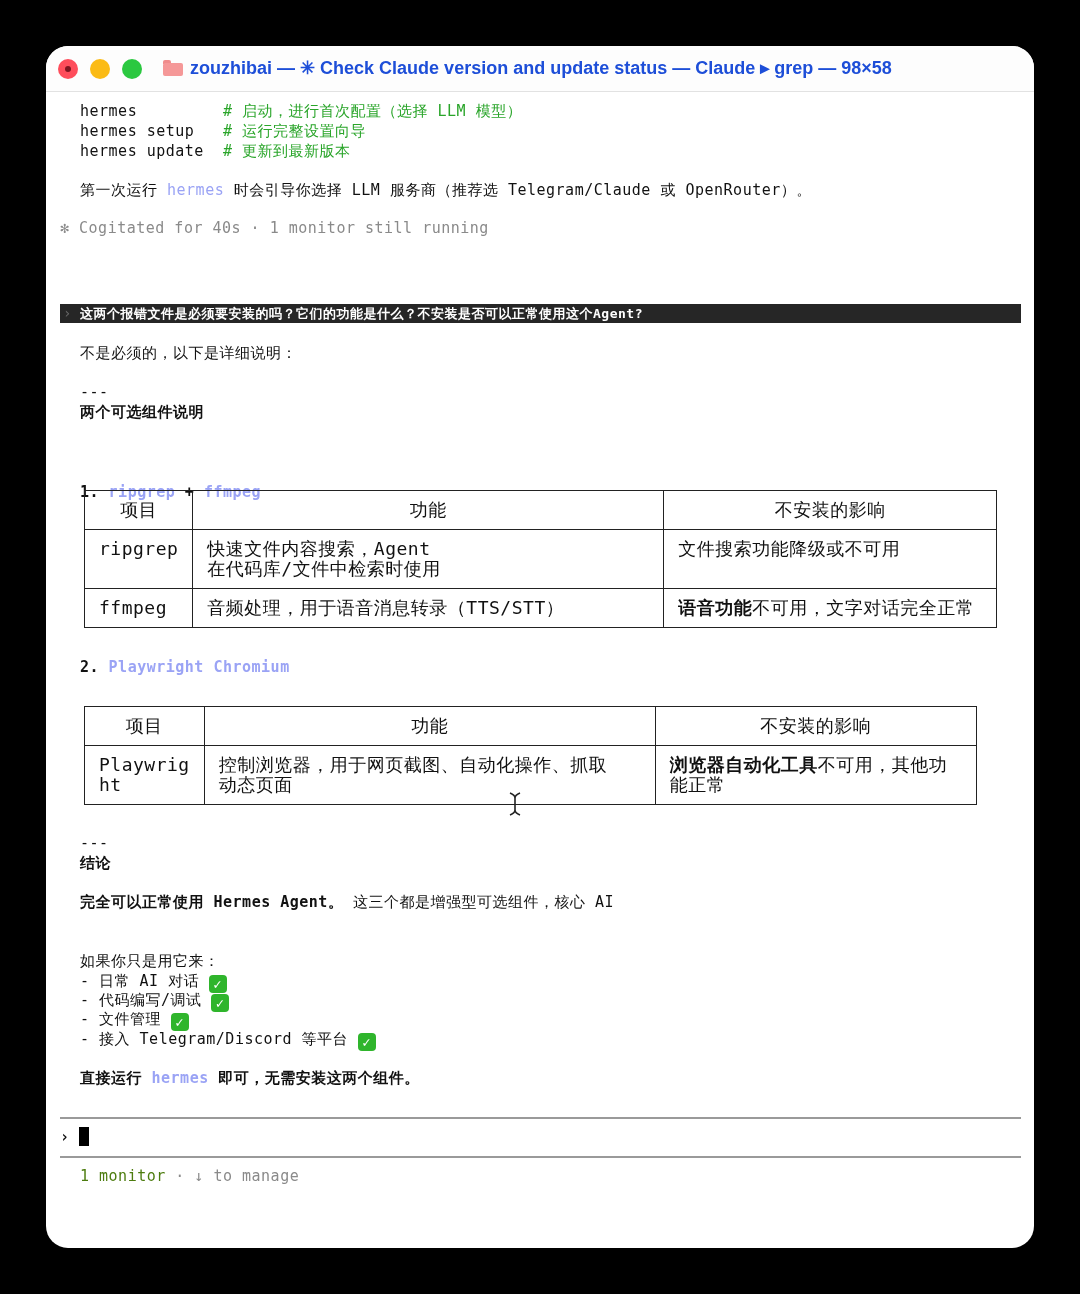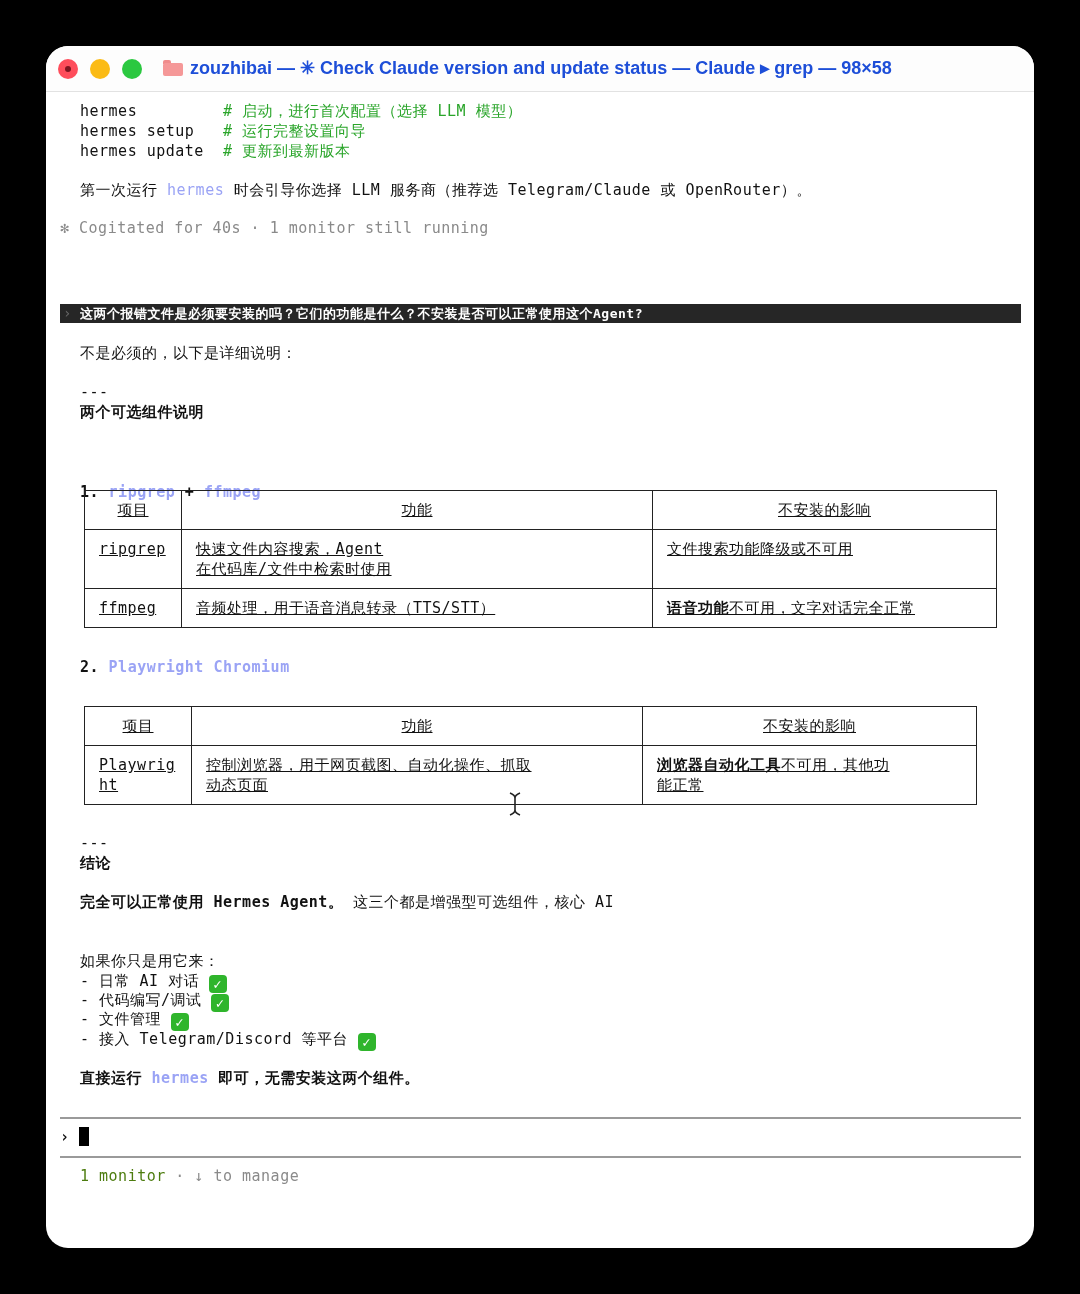--- a/index.html
+++ b/index.html
@@ -37,21 +37,21 @@
   .link { color: #9aa3f5; }
   .dim { color: #8a8a8a; }
   .bold { font-weight: bold; }
   .prompt-bar {
     position: absolute; left: 14px; top: 212px; width: 961px; height: 19px;
     background: #262626; color: #ffffff;
   }
   .prompt-bar .chev { position: absolute; left: 3px; top: 0; color: #666; font-size: 14px; line-height: 19px; }
   .prompt-bar .txt { position: absolute; left: 20px; top: 0; line-height: 19px; font-size: 13px; white-space: pre; font-weight: bold; }
   table.grid {
-    position: absolute; border-collapse: collapse; font-size: 15px; text-decoration: underline;
+    position: absolute; border-collapse: collapse; font-size: 18px;
   }
   table.grid td, table.grid th {
     border: 1.5px solid #222; padding: 0 14px; font-weight: normal; text-align: left;
     vertical-align: top; line-height: 20px;
   }
   table.grid th { text-align: center; vertical-align: middle; }
   .emoji-check {
     display: inline-block; width: 18px; height: 18px; background: #2fb52c; border-radius: 4px;
     color: #fff; text-align: center; font-size: 14px; line-height: 18px; vertical-align: -3px; font-weight: bold;
   }

